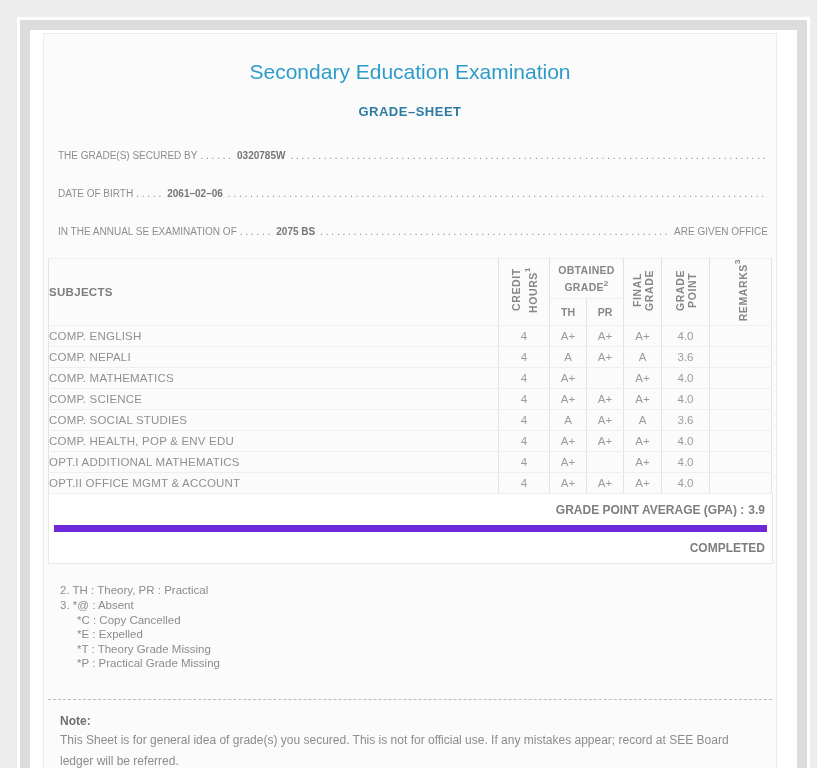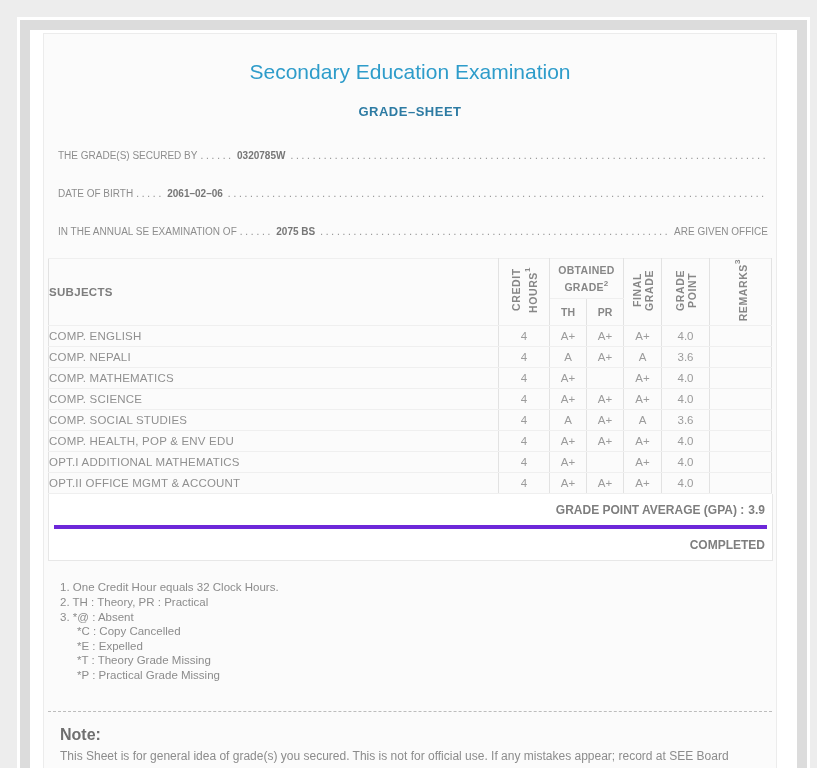--- a/index.html
+++ b/index.html
@@ -95,39 +95,39 @@
   .summary {
     margin:0 4px; width:713px;
     background:#ffffff;
     border:1px solid #e7e7e7; border-top:none;
     padding:0 5px;
   }
   .summary-row {
     text-align:right;
     font-size:12px; font-weight:bold; color:#7e7e7e;
     padding:9px 2px 8px 2px;
-    border-bottom:4px solid #6d28d9;
+    border-bottom:7px solid #6d28d9;
   }
   .summary-row.last { border-bottom:none; }
   .summary-row .gpa-val { margin-left:4px; }
 
   .footnotes {
     margin:19px 0 0 16px;
     font-size:11.5px; color:#8c8c8c;
     line-height:14.6px;
   }
   .footnotes .sub { padding-left:17px; }
 
   .dashed-sep {
     margin:28px 4px 0 4px;
     border-top:1px dashed #bdbdbd;
     height:0;
   }
   .note-block { margin:14px 22px 0 16px; }
-  .note-title { font-size:16px; font-weight:bold; color:#6f6f6f; }
+  .note-title { font-size:12px; font-weight:bold; color:#6f6f6f; }
   .note-body { margin-top:2px; font-size:12px; color:#8c8c8c; line-height:21px; }
 </style>
 </head>
 <body>
 
 <div class="window">
   <div class="panel">
 
     <div class="page-title">Secondary Education Examination</div>
     <div class="page-subtitle">GRADE–SHEET</div>
@@ -267,21 +267,20 @@
     <div class="summary">
       <div class="summary-row">
         <span>GRADE POINT AVERAGE (GPA) :</span><span class="gpa-val">3.9</span>
       </div>
       <div class="summary-row last">
         <span>COMPLETED</span>
       </div>
     </div>
 
     <div class="footnotes">
-      <div>1. One Credit Hour equals 32 Clock Hours.</div>
       <div>2. TH : Theory, PR : Practical</div>
       <div>3. *@ : Absent</div>
       <div class="sub">*C : Copy Cancelled</div>
       <div class="sub">*E : Expelled</div>
       <div class="sub">*T : Theory Grade Missing</div>
       <div class="sub">*P : Practical Grade Missing</div>
     </div>
 
     <div class="dashed-sep"></div>
 

